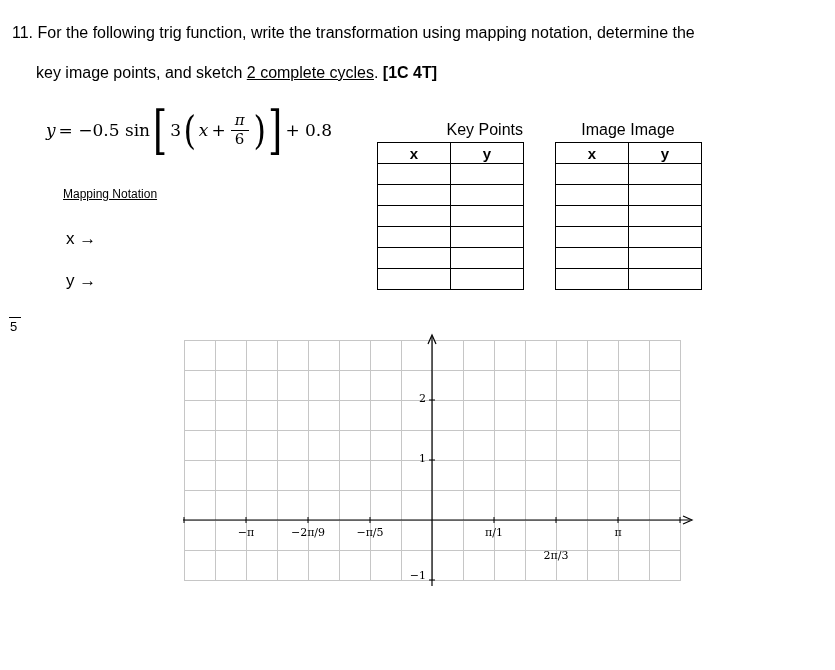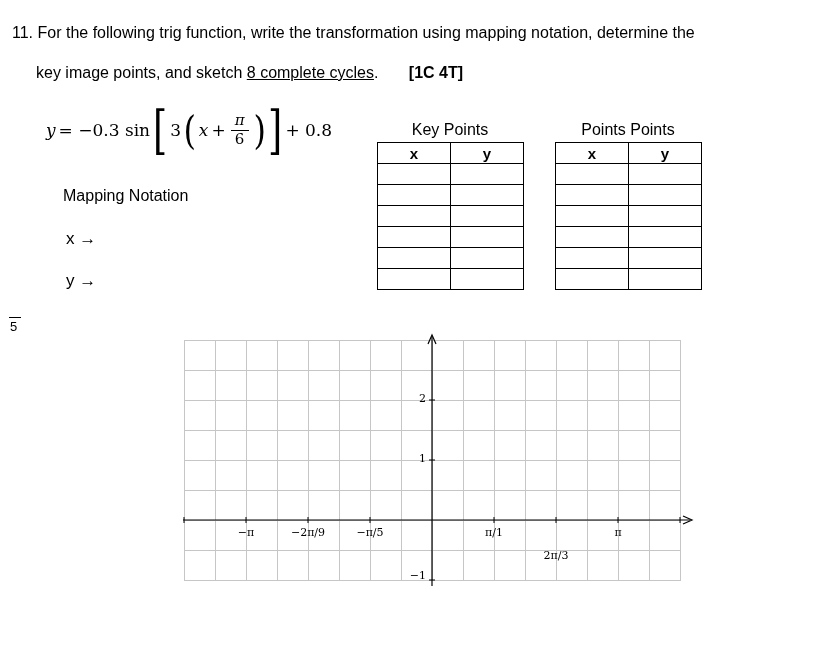--- a/index.html
+++ b/index.html
@@ -6,36 +6,36 @@
   body{
     width:835px;height:670px;background:#ffffff;color:#000;
     font-family:"Liberation Sans", sans-serif;
     position:relative;overflow:hidden;
   }
   .abs{position:absolute;}
 
   
   .qline{font-size:16px;white-space:nowrap;}
   .u{text-decoration:underline;}
-  .marks{font-weight:bold;margin-left:26px;}
+  .marks{font-weight:bold;}
 
   
   .equation{
     display:flex;align-items:center;gap:3px;
     font-family:"DejaVu Serif", serif;font-size:17px;height:56px;
   }
   .it{font-style:italic;}
   .br{line-height:1;font-weight:300;display:inline-block;}
   .br.sq{font-size:52px;transform:scaleX(.7);margin:0 -3px;}
   .br.par{font-size:40px;transform:scaleX(.8);margin:0 -2px;}
   .frac{display:inline-flex;flex-direction:column;align-items:center;line-height:1.15;font-size:15px;margin:0 2px;}
   .frac .num{border-bottom:1px solid #000;padding:0 4px;}
 
   
-  .map-title{font-size:16px;}
+  .map-title{font-size:12px;text-decoration:underline;}
   .maprow{font-size:17px;}
 
   
   .pts-title{font-size:16px;text-align:center;width:146px;}
   table.pts{border-collapse:collapse;table-layout:fixed;}
   .pts th,.pts td{
     border:1px solid #000;width:72px;height:20px;
     font-size:15px;text-align:center;padding:0;
   }
   .pts th{font-weight:bold;font-family:"Liberation Sans", sans-serif;}
@@ -66,46 +66,46 @@
 </style>
 </head>
 <body>
 
 <div class="abs qline" style="left:12px;top:24px;">
   <span>11.</span>
   <span>For the following trig function, write the transformation using mapping notation, determine the</span>
 </div>
 
 <div class="abs qline" style="left:36px;top:64px;">
-  <span>key image points, and sketch </span><span class="u">8 complete cycles</span><span>.</span>
+  <span>key image points, and sketch </span><span class="u">2 complete cycles</span><span>.</span>
   <span class="marks">[1C 4T]</span>
 </div>
 
 <div class="abs equation" style="left:46px;top:102px;">
   <span class="it">y</span>
-  <span>= −0.3 sin</span>
+  <span>= −0.5 sin</span>
   <span class="br sq">[</span>
   <span>3</span>
   <span class="br par">(</span>
   <span class="it">x</span>
   <span>+</span>
   <span class="frac">
     <span class="num it">π</span>
     <span class="den">6</span>
   </span>
   <span class="br par">)</span>
   <span class="br sq">]</span>
   <span>+ 0.8</span>
 </div>
 
 <div class="abs map-title" style="left:63px;top:187px;">Mapping Notation</div>
 <div class="abs maprow" style="left:66px;top:229px;">x →</div>
 <div class="abs maprow" style="left:66px;top:271px;">y →</div>
 
-<div class="abs pts-title" style="left:377px;top:121px;">Key Points</div>
+<div class="abs pts-title" style="left:377px;top:121px;text-align:right;">Key Points</div>
 <table class="pts abs" style="left:377px;top:142px;">
   <tbody>
       <tr>
     <th>x</th>
     <th>y</th>
   </tr>
   <tr>
         <td></td>
         <td></td>
       </tr>
@@ -125,21 +125,21 @@
         <td></td>
         <td></td>
       </tr>
   <tr>
         <td></td>
         <td></td>
       </tr>
 </tbody>
   </table>
 
-<div class="abs pts-title" style="left:555px;top:121px;">Points Points</div>
+<div class="abs pts-title" style="left:555px;top:121px;">Image Image</div>
 <table class="pts abs" style="left:555px;top:142px;">
   <tbody>
       <tr>
     <th>x</th>
     <th>y</th>
   </tr>
   <tr>
         <td></td>
         <td></td>
       </tr>

